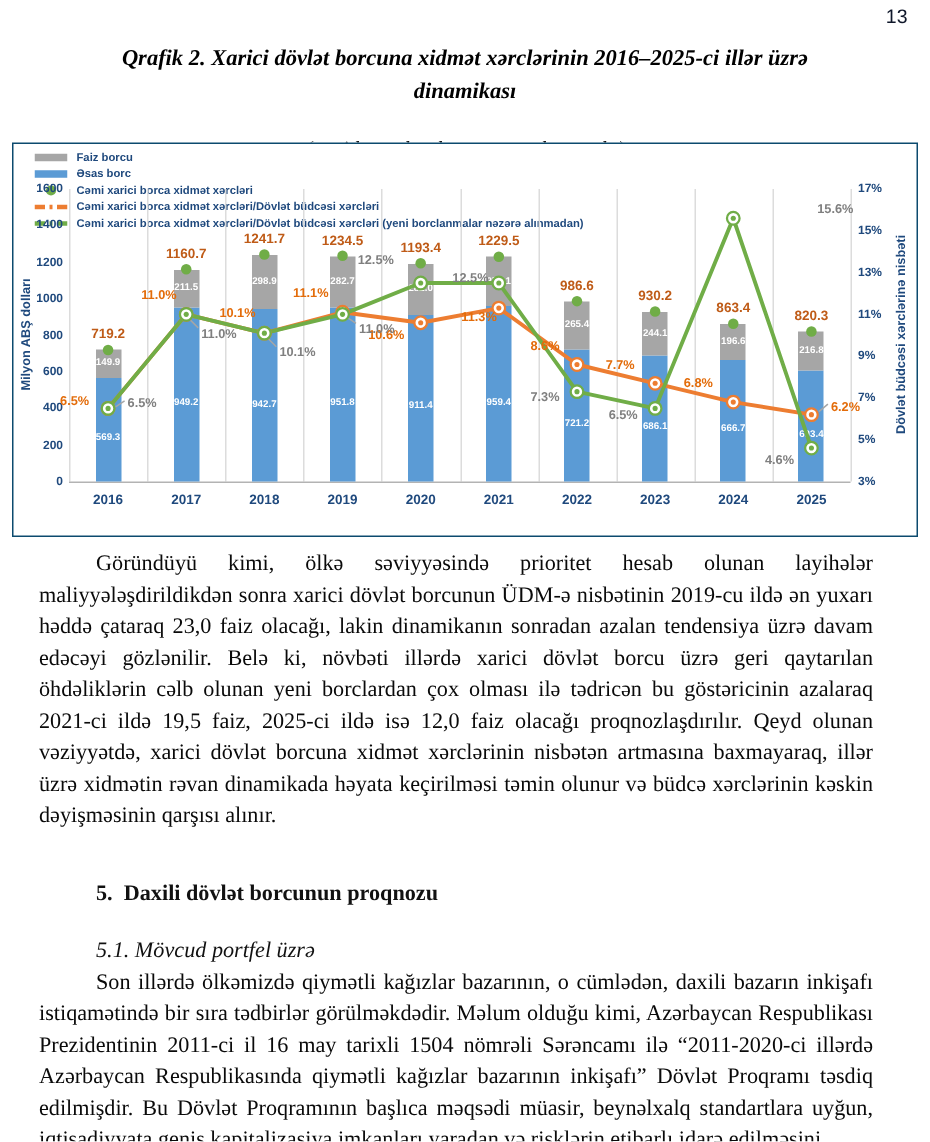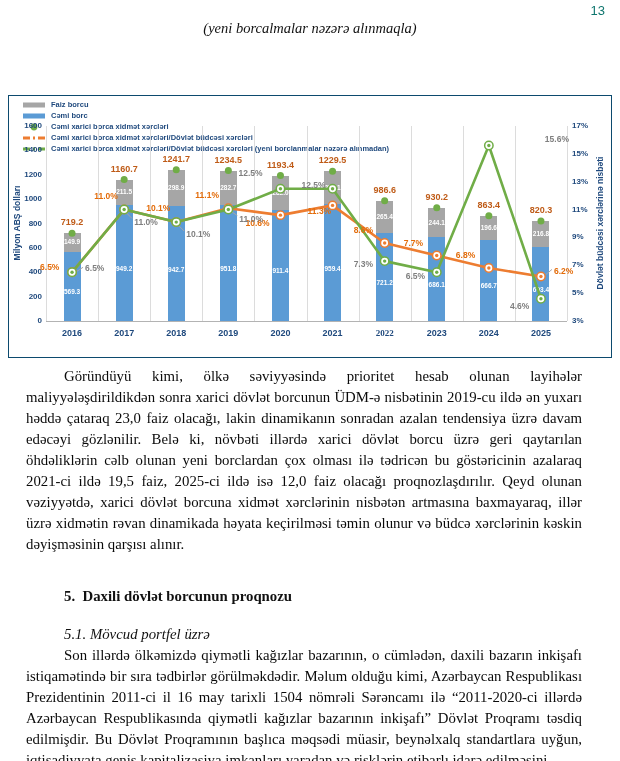--- a/index.html
+++ b/index.html
@@ -1,19 +1,19 @@
 <!DOCTYPE html>
 <html><head>
 <meta charset="utf-8">
 <style>
   html,body{margin:0;padding:0;background:#fff;}
   .page{position:relative;width:620px;height:761px;background:#ffffff;overflow:hidden;
         font-family:"Liberation Serif",serif;color:#111;}
   .page-number{position:absolute;top:3px;right:15px;font-family:"Liberation Sans",sans-serif;
-        font-size:13px;color:#0f766e;}
+        font-size:13px;color:#0f172a;}
   .fig-title{margin:28px 30px 0;text-align:center;font-weight:bold;font-style:italic;
         font-size:15px;line-height:22px;color:#000;}
   .fig-subtitle{margin-top:18px;text-align:center;font-style:italic;font-size:14.5px;line-height:21px;}
 
   
   .chart-box{position:absolute;left:8px;top:95px;width:602px;height:261px;background:#fff;
         border:1px solid #0c4a6e;font-family:"Liberation Sans",sans-serif;}
   .vgrid{position:absolute;width:1px;background:#dcdcdc;}
   .haxis{position:absolute;height:1px;background:#b3b3b3;}
   .tickL{position:absolute;left:0;width:33px;text-align:right;font-size:8px;font-weight:bold;color:#1f497d;}
@@ -37,39 +37,43 @@
   .para{margin:0;font-size:14.8px;line-height:21px;text-align:justify;text-indent:38px;color:#0a0a0a;}
   .section-heading{margin:31px 0 0;font-size:14.8px;line-height:21px;font-weight:bold;text-indent:38px;}
   .subsection-heading{margin:17px 0 0;font-size:14.8px;line-height:21px;font-style:italic;text-indent:38px;}
 </style>
 </head>
 <body>
 
 <div class="page">
   <div class="page-number">13</div>
 
+  <div class="fig-title">
+    <div>Qrafik 2. Xarici dövlət borcuna xidmət xərclərinin 2016–2025-ci illər üzrə</div>
+    <div>dinamikası</div>
+  </div>
   <div class="fig-subtitle">(yeni borcalmalar nəzərə alınmaqla)</div>
 
   <div class="chart-box" id="chart-box">
     <div class="legend" id="legend">
         <div class="legend-row">
           <span class="legend-marker">
             <svg width="22" height="8">
               <rect x="0" y="1.5" width="22" height="5" fill="#a6a6a6"></rect>
             </svg>
           </span>
           <span class="legend-label">Faiz borcu</span>
         </div>
         <div class="legend-row">
           <span class="legend-marker">
             <svg width="22" height="8">
               <rect x="0" y="1.5" width="22" height="5" fill="#5b9bd5"></rect>
             </svg>
           </span>
-          <span class="legend-label">Cəmi borc</span>
+          <span class="legend-label">Əsas borc</span>
         </div>
         <div class="legend-row">
           <span class="legend-marker">
             <svg width="22" height="8">
               <circle cx="11" cy="4" r="3.4" fill="#70ad47"></circle>
             </svg>
           </span>
           <span class="legend-label">Cəmi xarici borca xidmət xərcləri</span>
         </div>
         <div class="legend-row">
@@ -119,21 +123,21 @@
       <div class="tickR" style="top: 108.571px;">11%</div>
       <div class="tickR" style="top: 80.7143px;">13%</div>
       <div class="tickR" style="top: 52.8571px;">15%</div>
       <div class="tickR" style="top: 25px;">17%</div>
       <div class="year" style="left: 43.05px; top: 232px;">2016</div>
       <div class="year" style="left: 95.15px; top: 232px;">2017</div>
       <div class="year" style="left: 147.25px; top: 232px;">2018</div>
       <div class="year" style="left: 199.35px; top: 232px;">2019</div>
       <div class="year" style="left: 251.45px; top: 232px;">2020</div>
       <div class="year" style="left: 303.55px; top: 232px;">2021</div>
-      <div class="year" style="left: 355.65px; top: 232px; font-family: Liberation Serif, serif;">2022</div>
+      <div class="year" style="left: 355.65px; top: 232px;">2022</div>
       <div class="year" style="left: 407.75px; top: 232px;">2023</div>
       <div class="year" style="left: 459.85px; top: 232px;">2024</div>
       <div class="year" style="left: 511.95px; top: 232px;">2025</div>
       <div class="seg" style="left: 54.55px; top: 155.617px; height: 69.3834px; background: rgb(91, 155, 213);"></div>
       <div class="seg" style="left: 54.55px; top: 137.347px; height: 18.2691px; background: rgb(166, 166, 166);"></div>
       <div class="seg-label" style="left: 48.05px; top: 192.308px;">569.3</div>
       <div class="seg-label" style="left: 48.05px; top: 142.482px;">149.9</div>
       <div class="total-label" style="left: 41.05px; top: 121.347px; color: rgb(191, 91, 23);">719.2</div>
       <div class="seg" style="left: 106.65px; top: 109.316px; height: 115.684px; background: rgb(91, 155, 213);"></div>
       <div class="seg" style="left: 106.65px; top: 83.5397px; height: 25.7766px; background: rgb(166, 166, 166);"></div>

